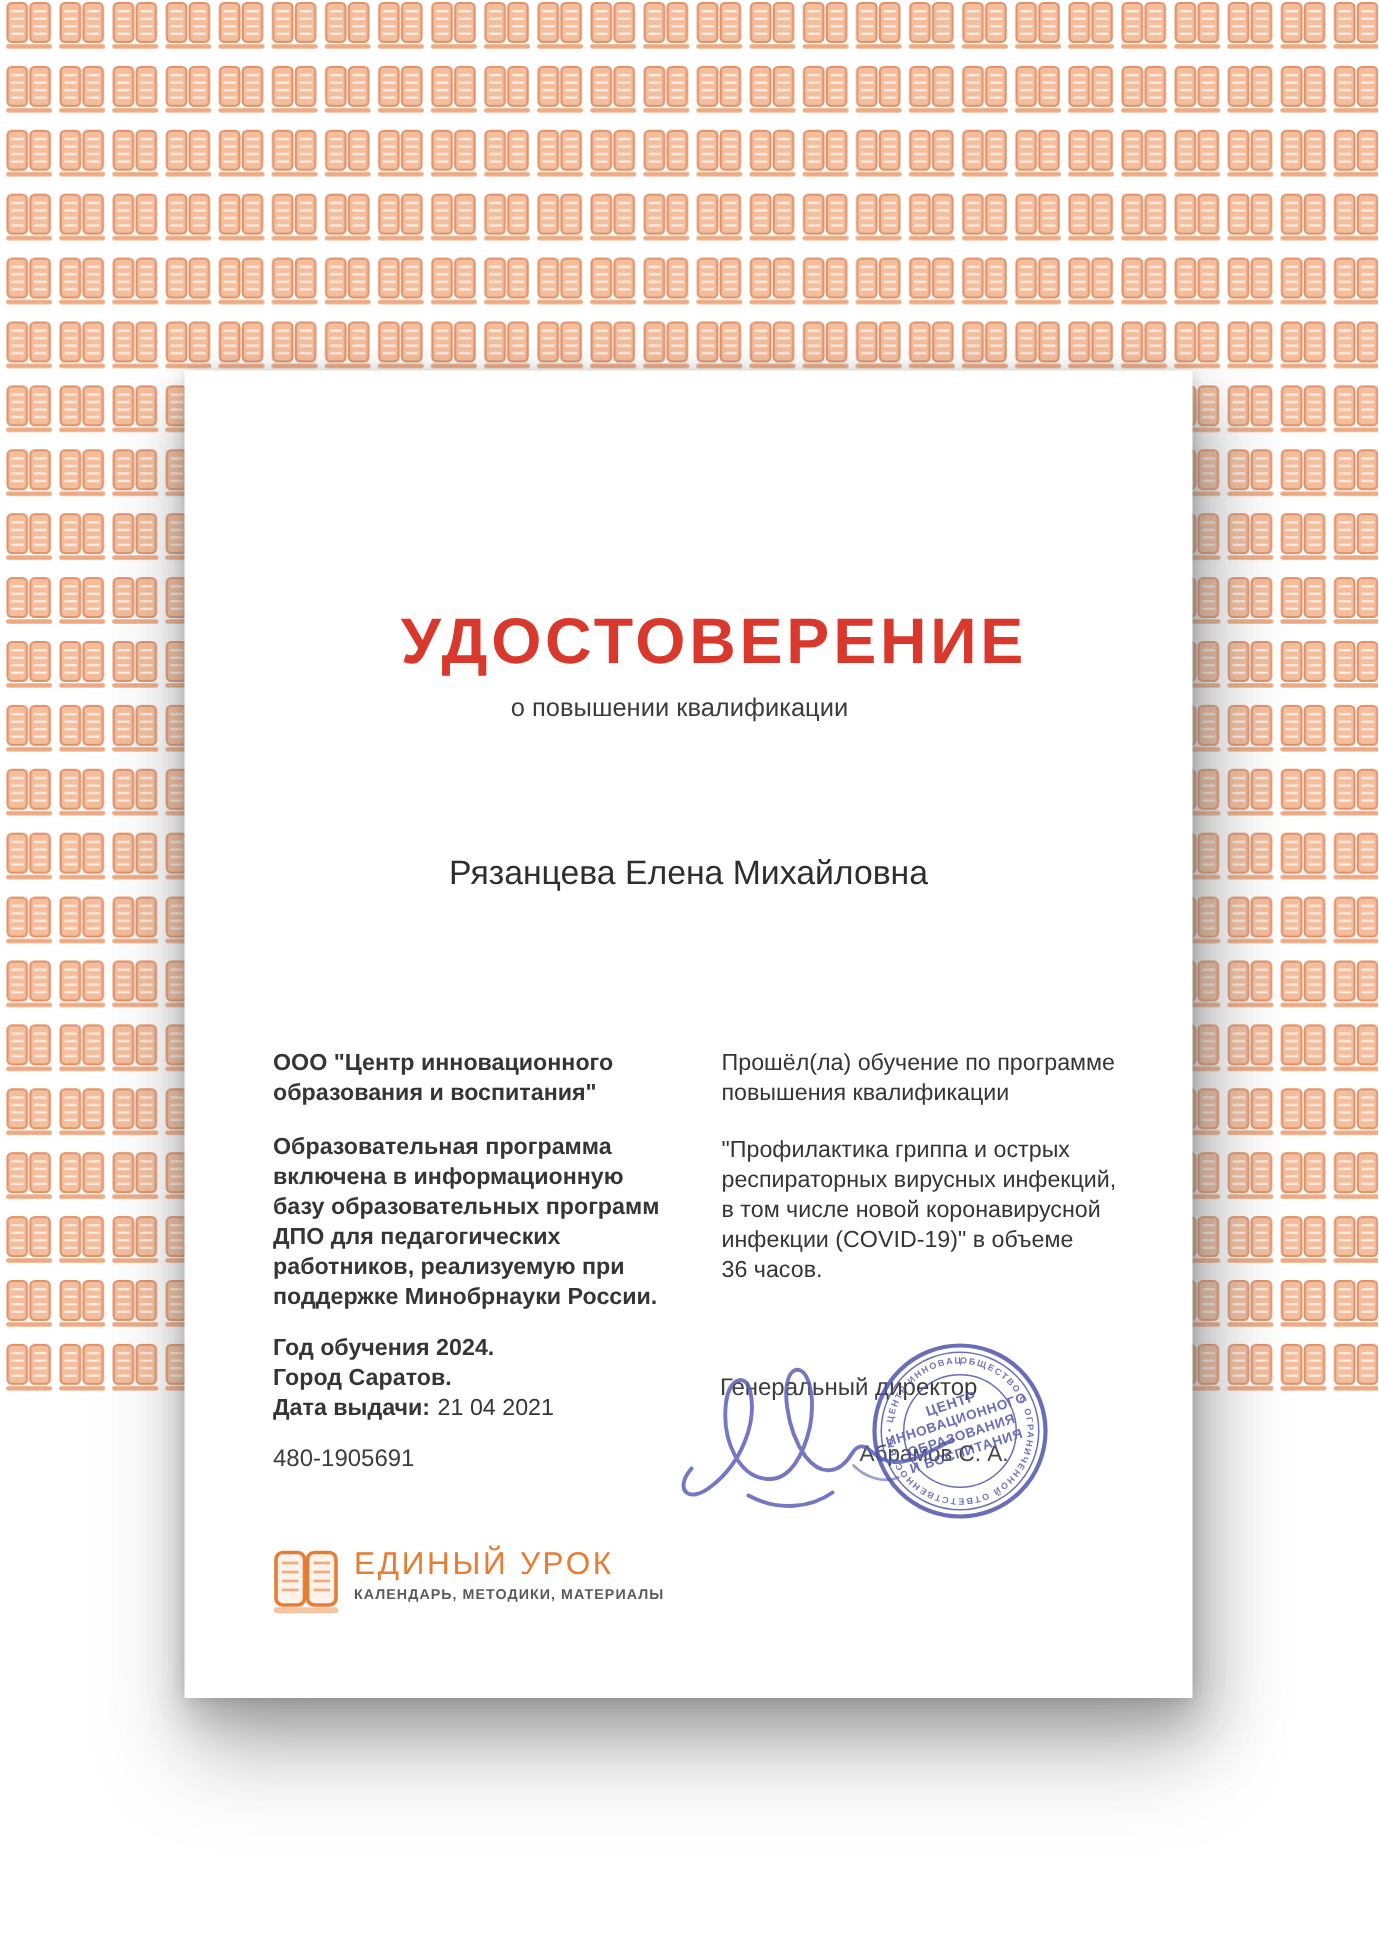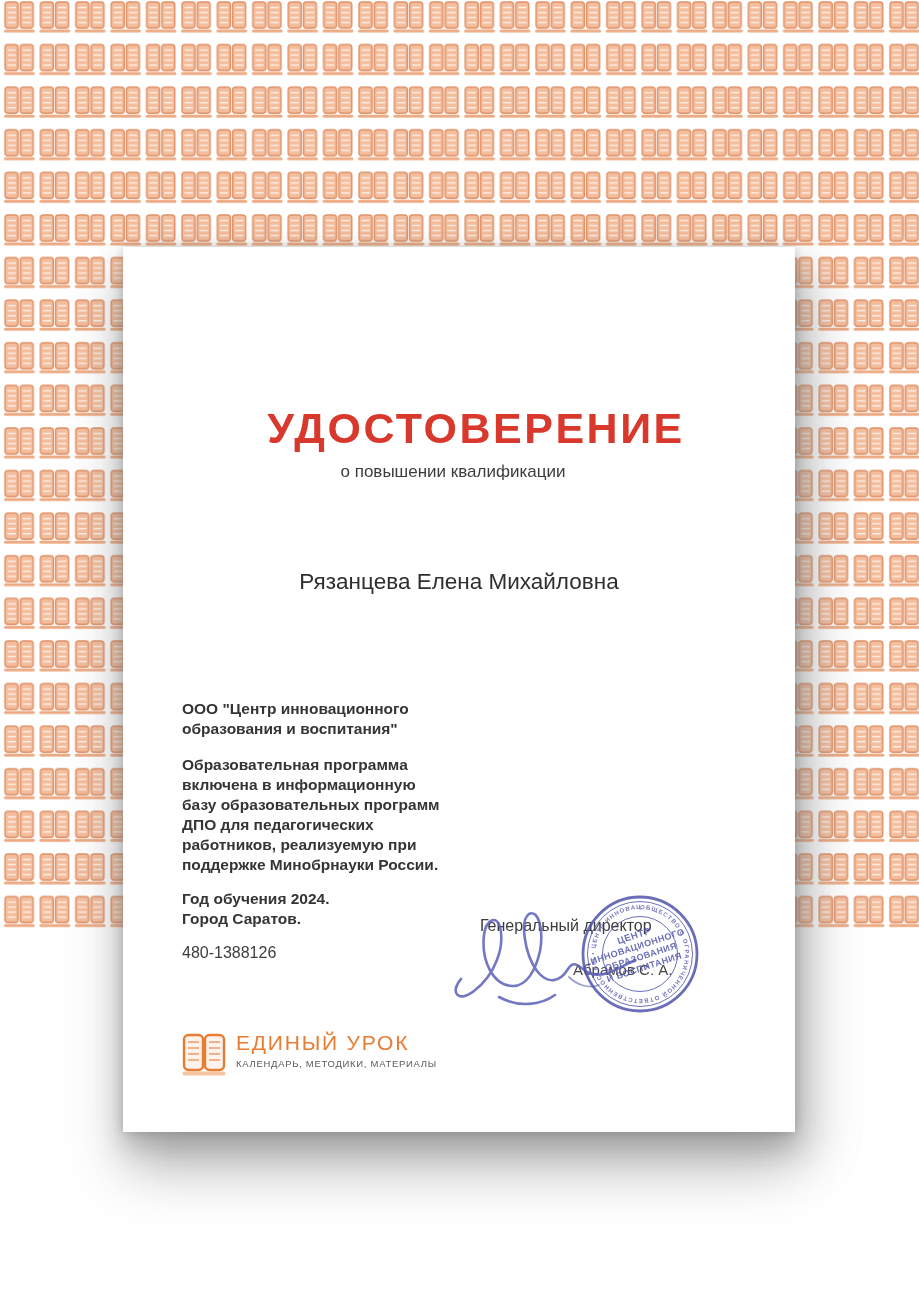--- a/index.html
+++ b/index.html
@@ -50,21 +50,21 @@
     position:absolute;left:450px;top:714px;font-size:15px;color:#474747;z-index:1;
   }
   .signature{position:absolute;left:318px;top:634px;z-index:3;}
   .stamp{position:absolute;left:455px;top:645px;z-index:4;opacity:0.84;}
   .logo{position:absolute;left:59px;top:784px;display:flex;align-items:flex-start;z-index:2;}
   .logo-icon{flex:0 0 auto;margin-right:10px;}
   .logo-title{
     font-size:21px;font-weight:400;color:#e87c33;letter-spacing:1.8px;line-height:1.15;
   }
   .logo-subtitle{
-    margin-top:3px;font-size:9.5px;font-weight:400;color:#5a5a5a;letter-spacing:0.7px;
+    margin-top:3px;font-size:9.5px;font-weight:700;color:#5a5a5a;letter-spacing:0.7px;
   }
 </style>
 </head>
 <body>
 
 <div class="screen">
 
   <div class="pattern-band">
     <svg width="919" height="936" aria-hidden="true">
       <defs>
@@ -100,23 +100,35 @@
       <p class="p1">ООО "Центр инновационного
 образования и воспитания"</p>
       <p class="p2">Образовательная программа
 включена в информационную
 базу образовательных программ
 ДПО для педагогических
 работников, реализуемую при
 поддержке Минобрнауки России.</p>
       <p class="p3">Год обучения 2024.
 Город Саратов.</p>
-      <p class="p-num">480-1388126</p>
+      <div class="date-line">
+        <span>Дата выдачи:</span><span class="date-value">21 04 2021</span>
+      </div>
+      <p class="p-num">480-1905691</p>
     </div>
 
+    <div class="col col-right">
+      <p class="p1">Прошёл(ла) обучение по программе
+повышения квалификации</p>
+      <p class="p2">"Профилактика гриппа и острых
+респираторных вирусных инфекций,
+в том числе новой коронавирусной
+инфекции (COVID-19)" в объеме
+36 часов.</p>
+    </div>
 
     <div class="director-label">Генеральный директор</div>
     <div class="director-name">Абрамов С. А.</div>
 
     <svg class="signature" width="225" height="145" viewBox="0 0 225 145" aria-hidden="true">
       <g fill="none" stroke="#5c60b8" stroke-width="2.6" stroke-linecap="round" opacity="0.85">
         <path d="M20,98 C8,112 18,122 33,110 C54,94 64,66 59,46 C56,34 45,38 43,54 C40,80 52,104 71,105 C86,106 95,88 99,70 C103,48 97,28 88,33 C79,39 83,72 96,90 C107,104 119,101 127,88 C134,77 139,88 148,92 C161,98 176,88 194,79"></path>
         <path d="M58,116 C78,127 100,124 114,114"></path>
         <path d="M128,96 C136,104 148,108 158,104" stroke-width="1.8" opacity="0.7"></path>
       </g>

